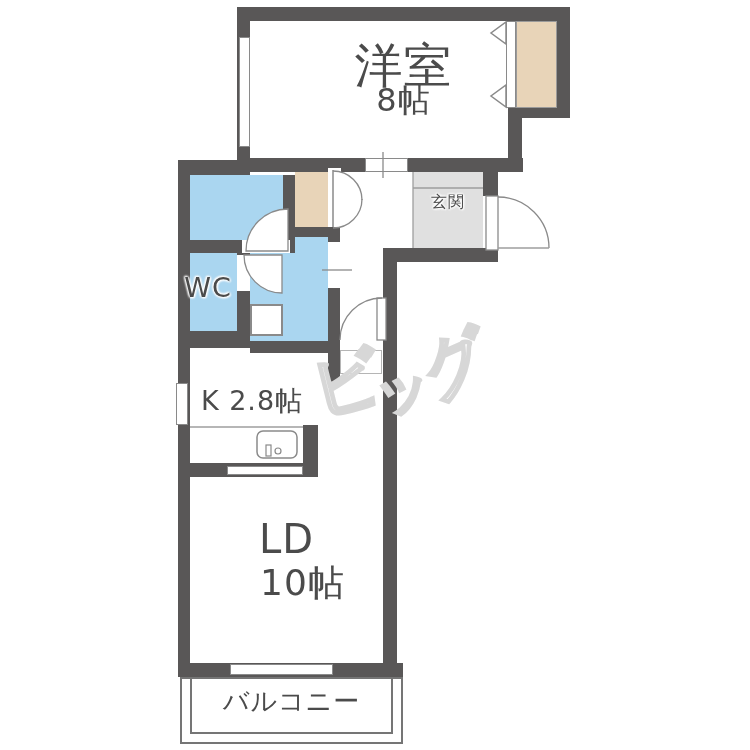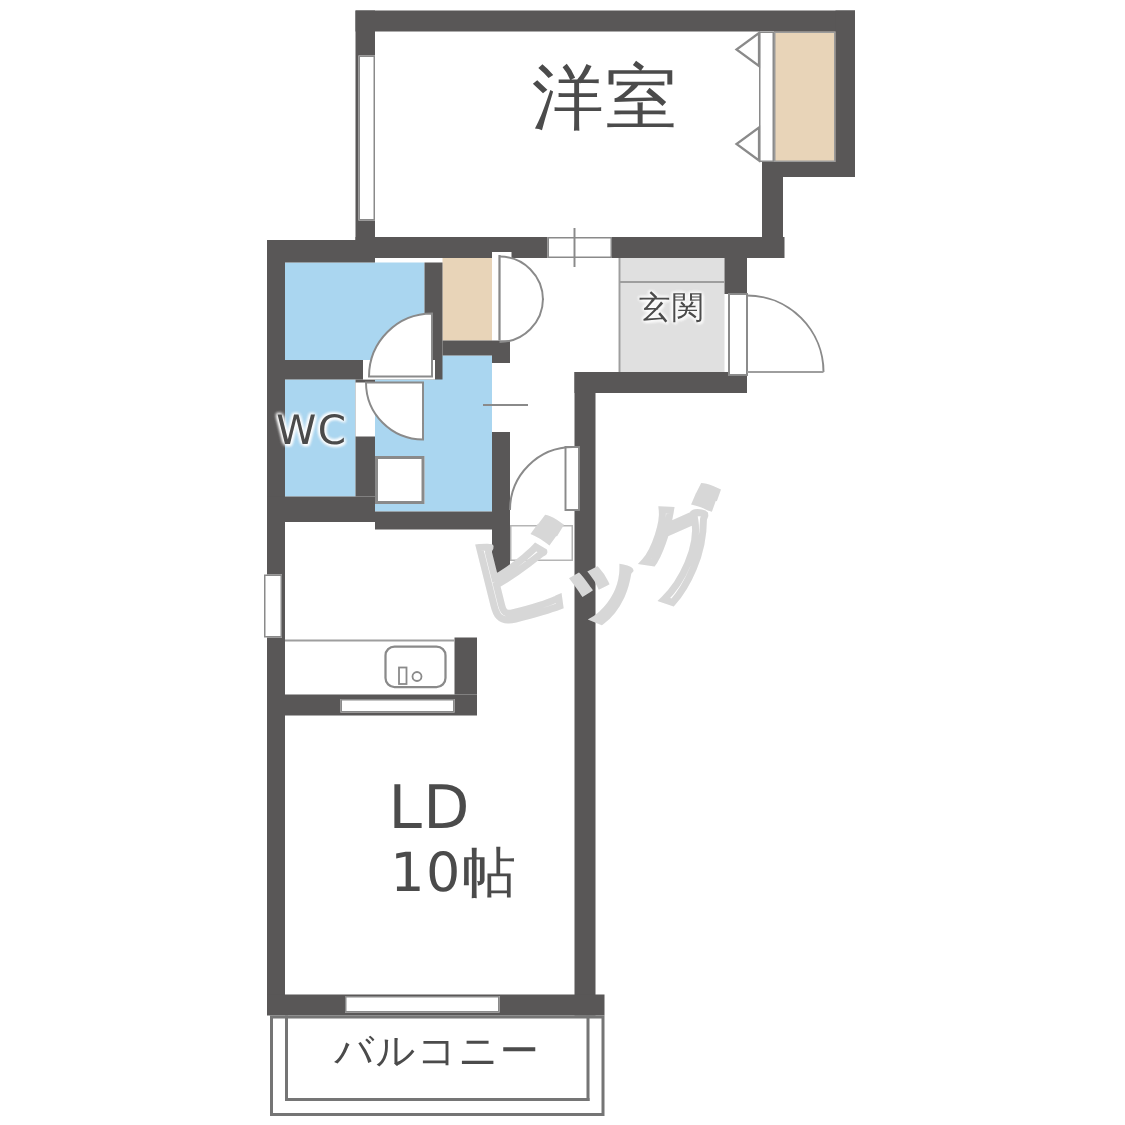--- a/index.html
+++ b/index.html
@@ -97,22 +97,24 @@
     <line x1="190" y1="427" x2="303" y2="427" stroke="#9e9e9e" stroke-width="1.3"></line>
     <rect x="257" y="431" width="40" height="27" rx="6" fill="#ffffff" stroke="#8a8a8a" stroke-width="1.5"></rect>
     <rect x="266" y="445" width="5" height="11" fill="#ffffff" stroke="#8a8a8a" stroke-width="1.2"></rect>
     <circle cx="278" cy="451" r="3" fill="#ffffff" stroke="#8a8a8a" stroke-width="1.2"></circle>
   </svg>
 
   <div class="balc" style="left:180px;top:677px;width:223px;height:67px;"></div>
   <div class="balc-inner" style="left:190px;top:677px;width:203px;height:57px;"></div>
 
   <div class="lbl" style="left:250px;top:40px;width:307px;font-size:48px;">洋室</div>
+  <div class="lbl" style="left:250px;top:84px;width:307px;font-size:32px;">8帖</div>
   <div class="lbl halo" style="left:178px;top:274px;width:60px;font-size:27px;">WC</div>
-  <div class="lbl halo" style="left:413px;top:194px;width:70px;font-size:21px;">玄関</div>
+  <div class="lbl halo" style="left:413px;top:194px;width:70px;font-size:16px;">玄関</div>
+  <div class="lbl" style="left:178px;top:387px;width:148px;font-size:27px;">K 2.8帖</div>
   <div class="lbl" style="left:190px;top:518px;width:193px;font-size:40px;">LD</div>
   <div class="lbl" style="left:190px;top:564px;width:193px;font-size:36px;padding-left:16px;">10帖</div>
   <div class="lbl" style="left:190px;top:688px;width:203px;font-size:26px;">バルコニー</div>
 
   <div class="wm">
     <span class="wm-1">ビ</span>
     <span class="wm-2">ッ</span>
     <span class="wm-3">グ</span>
   </div>
 

